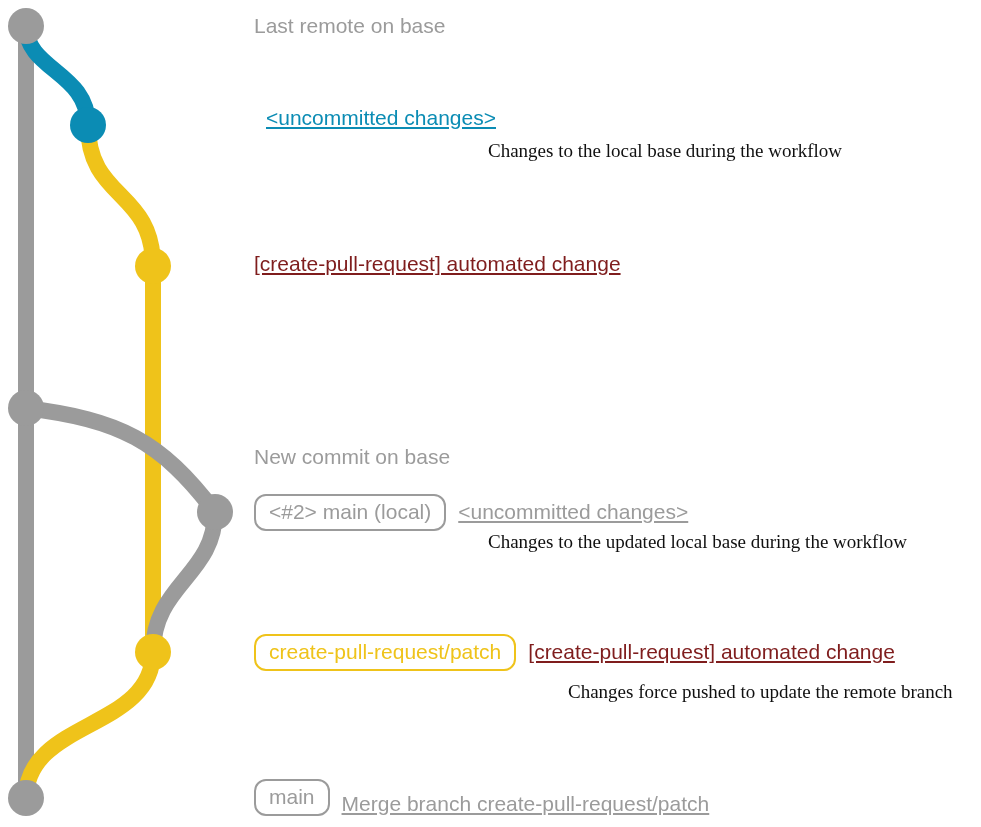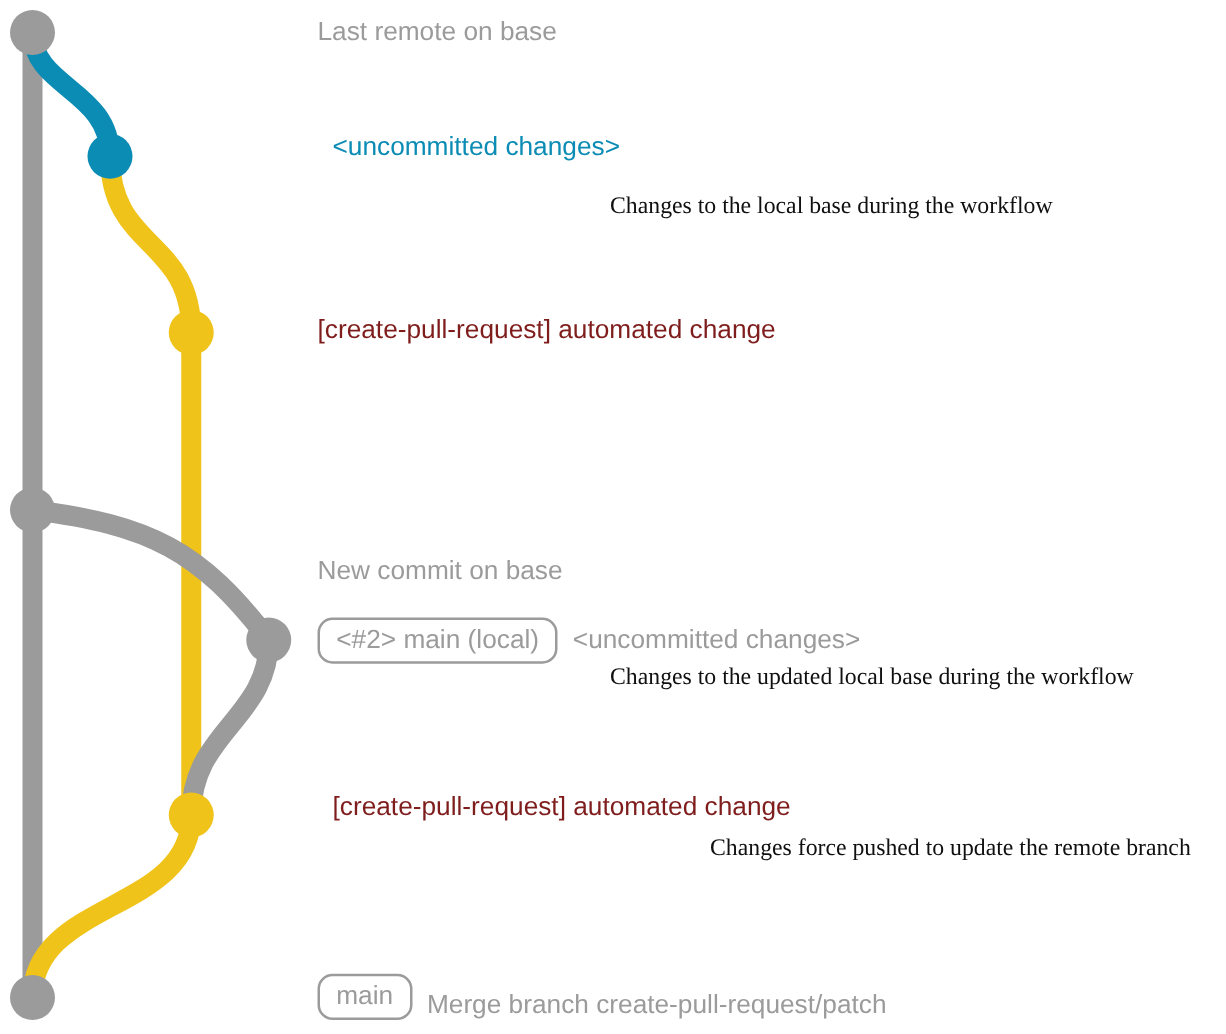--- a/index.html
+++ b/index.html
@@ -53,20 +53,21 @@
     font-family: "Liberation Sans", sans-serif;
   }
   .badge.blue { border-color: #0b8cb4; color: #0b8cb4; }
   .badge.yellow { border-color: #efc31a; color: #efc31a; }
   .badge.gray { border-color: #9b9b9b; color: #9b9b9b; }
   .subject {
     font-size: 21px;
     font-family: "Liberation Sans", sans-serif;
     color: #9b9b9b;
     margin-left: 12px;
+    text-decoration: underline;
   }
   .subject.blue { color: #0b8cb4; }
   .subject.yellow { color: #7f1d1d; }
   .subject.gray { color: #9b9b9b; }
   .subject.plain { margin-left: 0; }
   .note {
     font-family: "Liberation Serif", serif;
     font-size: 19px;
     color: #101010;
     white-space: nowrap;
@@ -108,41 +109,42 @@
     <circle cx="153" cy="652" r="18" fill="#efc31a"></circle>
     <circle cx="26" cy="798" r="18" fill="#9b9b9b"></circle>
   </svg>
 
   <div class="standalone-label" style="left:254px; top:14px;">Last remote on base</div>
 
   <div class="row-stack" style="left:254px; top:106px;">
     <div class="row-head">
       <span class="subject blue">&lt;uncommitted changes&gt;</span>
     </div>
-    <div class="note" style="margin-left:234px; margin-top:24px;">Changes to the local base during the workflow</div>
+    <div class="note" style="margin-left:234px; margin-top:10px;">Changes to the local base during the workflow</div>
   </div>
 
   <div class="row-stack" style="left:254px; top:252px;">
     <div class="row-head">
       <span class="subject yellow plain">[create-pull-request] automated change</span>
     </div>
   </div>
 
   <div class="standalone-label" style="left:254px; top:397px;margin-top:48px;">New commit on base</div>
 
   <div class="row-stack" style="left:254px; top:494px;">
     <div class="row-head">
       <span class="badge gray">&lt;#2&gt; main (local)</span>
       <span class="subject gray">&lt;uncommitted changes&gt;</span>
     </div>
     <div class="note" style="margin-left:234px; ">Changes to the updated local base during the workflow</div>
   </div>
 
   <div class="row-stack" style="left:254px; top:634px;">
     <div class="row-head">
+      <span class="badge yellow">create-pull-request/patch</span>
       <span class="subject yellow">[create-pull-request] automated change</span>
     </div>
     <div class="note" style="margin-left:314px; margin-top:10px;">Changes force pushed to update the remote branch</div>
   </div>
 
   <div class="row" style="left:254px; top:779px; align-items:flex-end;">
     <span class="badge gray">main</span>
     <span class="subject gray">Merge branch create-pull-request/patch</span>
   </div>
 

